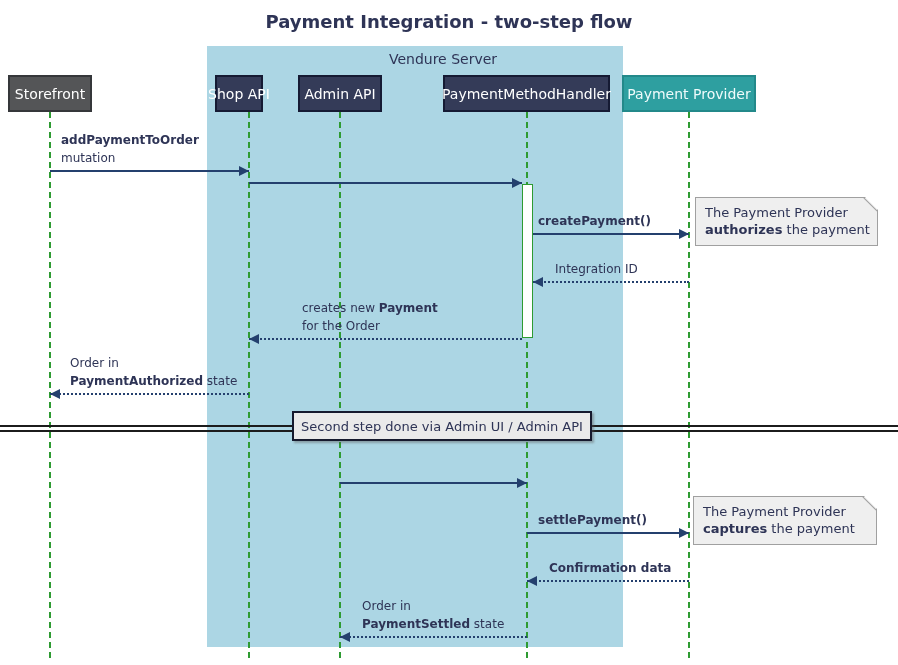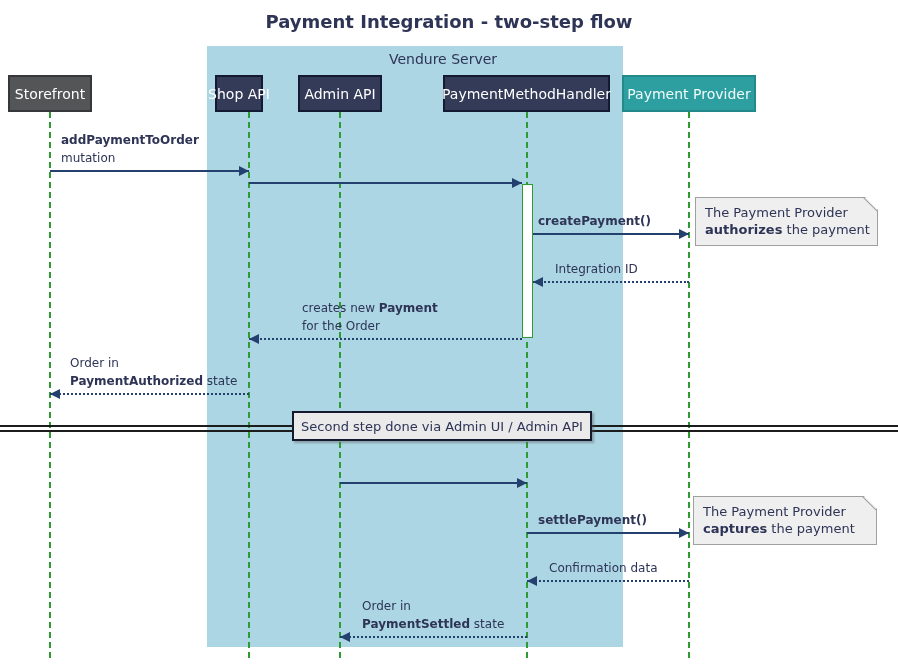--- a/index.html
+++ b/index.html
@@ -97,21 +97,21 @@
     </div>
     <div class="arrow-line solid" style="left: 340px; width: 187px; top: 482px;"></div>
     <div class="arrow-head head-right" style="top: 478px; left: 517px;"></div>
     <div class="arrow-line solid" style="left: 527px; width: 162px; top: 532px;"></div>
     <div class="arrow-head head-right" style="top: 528px; left: 679px;"></div>
     <div class="msg-label" style="left: 538px; bottom: 136px;">
       <div><b>settlePayment()</b></div>
     </div>
     <div class="arrow-line dotted" style="left: 527px; width: 162px; top: 580px;"></div>
     <div class="arrow-head head-left" style="top: 576px; left: 527px;"></div>
-    <div class="msg-label" style="left: 549px; bottom: 88px;">
+    <div class="msg-label" style="left: 549px; bottom: 88px; font-weight: bold;">
       <div><span>Confirmation data</span></div>
     </div>
     <div class="arrow-line dotted" style="left: 340px; width: 187px; top: 636px;"></div>
     <div class="arrow-head head-left" style="top: 632px; left: 340px;"></div>
     <div class="msg-label" style="left: 362px; bottom: 32px;">
       <div><span>Order in</span></div>
       <div><b>PaymentSettled</b><span> state</span></div>
     </div>
     <div class="note" style="left: 695px; top: 197px; width: 183px; height: 49px;">
       <div class="note-fold-mask"></div>

